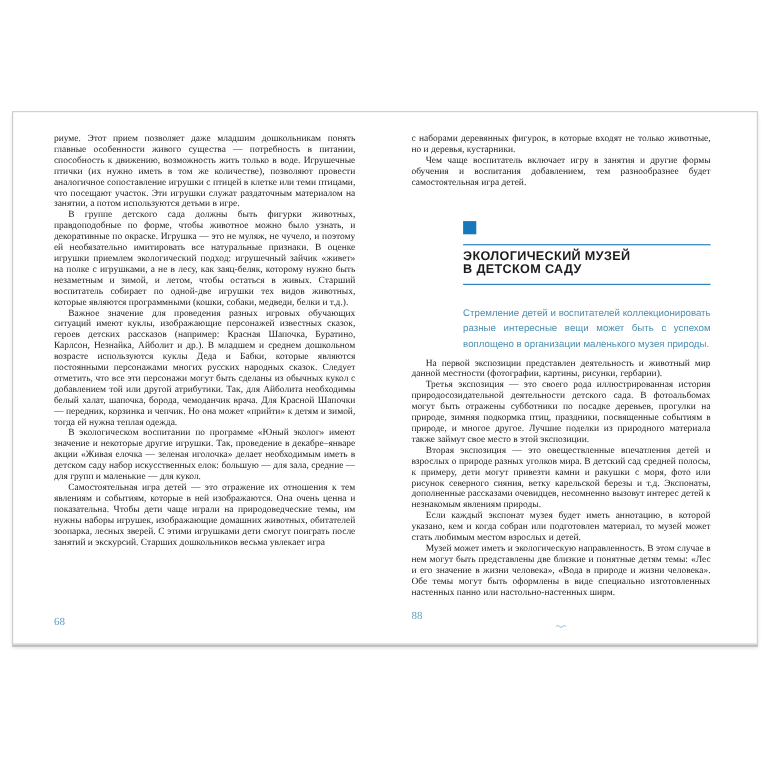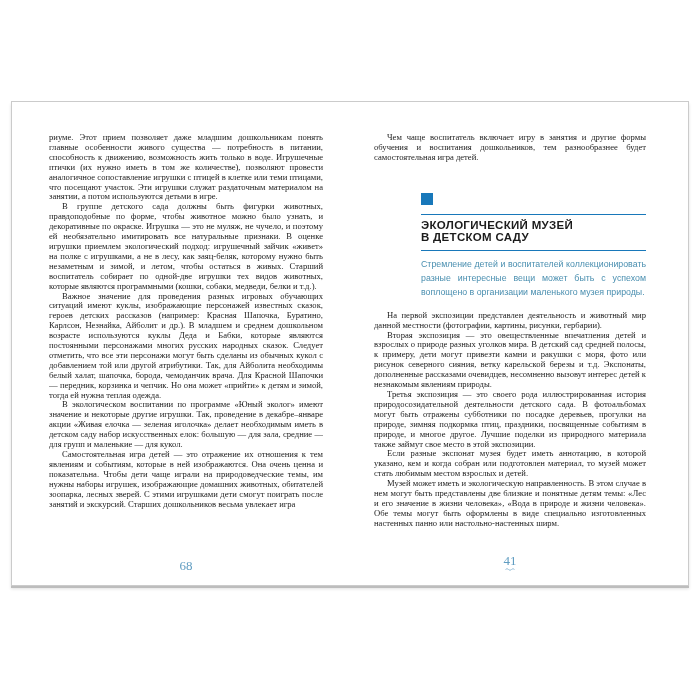--- a/index.html
+++ b/index.html
@@ -13,41 +13,40 @@
     background:#ffffff;border:1px solid #cbcbcb;
     box-shadow:0 2px 0 #bdbdbd, 0 3px 3px rgba(0,0,0,.12);
     box-sizing:border-box;
   }
   .page{position:absolute;top:19px;bottom:0;}
   .page-left{left:37px;width:274px;}
   .page-right{left:362px;width:272px;}
   .text-col{
     font-size:8.6px;line-height:9.9px;color:#222222;text-align:justify;
     overflow:hidden;
-    margin-top:12px;
   }
   .page-left .text-col{max-height:428px;}
   .text-col p{margin:0;}
   .text-col p.ind{text-indent:13px;}
   .pagenum{
-    position:absolute;bottom:14px;left:0;right:0;text-align:center;
-    font-size:13px;color:#5f9cc1;line-height:10px;
+    position:absolute;bottom:14px;left:0;right:0;
+    font-size:10px;color:#5f9cc1;line-height:10px;
   }
   .pagenum svg{display:block;margin:1px auto 0;}
   .section-head{margin:30px 0 7px 47px;}
   .sq{width:12px;height:12px;background:#1878ba;margin-bottom:9px;}
   .rule{border-top:1px solid #1878ba;height:0;}
   .title{
     margin:0;padding:4px 0 6px;
     font-family:Liberation Sans, sans-serif;
     font-weight:bold;font-size:11.5px;line-height:12.5px;
     letter-spacing:.3px;color:#1c1c1c;
   }
   .lead{
-    margin:0;padding-top:6px;
+    margin:0;padding-top:18px;
     font-family:"Liberation Sans","DejaVu Sans",sans-serif;
     font-size:8.8px;line-height:14px;color:#4a8fb0;text-align:justify;
   }
 </style>
 </head>
 <body>
 
 <div class="spread">
 
   <div class="page page-left">
@@ -56,43 +55,44 @@
         <p class="ind">В группе детского сада должны быть фигурки животных, правдоподобные по форме, чтобы животное можно было узнать, и декоративные по окраске. Игрушка — это не муляж, не чучело, и поэтому ей необязательно имитировать все натуральные признаки. В оценке игрушки приемлем экологический подход: игрушечный зайчик «живет» на полке с игрушками, а не в лесу, как заяц-беляк, которому нужно быть незаметным и зимой, и летом, чтобы остаться в живых. Старший воспитатель собирает по одной-две игрушки тех видов животных, которые являются программными (кошки, собаки, медведи, белки и т.д.).</p>
         <p class="ind">Важное значение для проведения разных игровых обучающих ситуаций имеют куклы, изображающие персонажей известных сказок, героев детских рассказов (например: Красная Шапочка, Буратино, Карлсон, Незнайка, Айболит и др.). В младшем и среднем дошкольном возрасте используются куклы Деда и Бабки, которые являются постоянными персонажами многих русских народных сказок. Следует отметить, что все эти персонажи могут быть сделаны из обычных кукол с добавлением той или другой атрибутики. Так, для Айболита необходимы белый халат, шапочка, борода, чемоданчик врача. Для Красной Шапочки — передник, корзинка и чепчик. Но она может «прийти» к детям и зимой, тогда ей нужна теплая одежда.</p>
         <p class="ind">В экологическом воспитании по программе «Юный эколог» имеют значение и некоторые другие игрушки. Так, проведение в декабре–январе акции «Живая елочка — зеленая иголочка» делает необходимым иметь в детском саду набор искусственных елок: большую — для зала, средние — для групп и маленькие — для кукол.</p>
         <p class="ind">Самостоятельная игра детей — это отражение их отношения к тем явлениям и событиям, которые в ней изображаются. Она очень ценна и показательна. Чтобы дети чаще играли на природоведческие темы, им нужны наборы игрушек, изображающие домашних животных, обитателей зоопарка, лесных зверей. С этими игрушками дети смогут поиграть после занятий и экскурсий. Старших дошкольников весьма увлекает игра</p>
       </div>
     <div class="pagenum">68</div>
   </div>
 
   <div class="page page-right">
     <div class="text-col">
-        <p class="ind">Чем чаще воспитатель включает игру в занятия и другие формы обучения и воспитания дошкольников, тем разнообразнее будет самостоятельная игра детей.</p>
+        <p class="">с наборами деревянных фигурок, в которые входят не только животные, но и деревья, кустарники.</p>
+        <p class="ind">Чем чаще воспитатель включает игру в занятия и другие формы обучения и воспитания добавлением, тем разнообразнее будет самостоятельная игра детей.</p>
       </div>
 
     <div class="section-head">
       <div class="sq"></div>
       <div class="rule"></div>
       <h2 class="title">
         <span>ЭКОЛОГИЧЕСКИЙ МУЗЕЙ</span><br>
         <span>В ДЕТСКОМ САДУ</span>
       </h2>
       <div class="rule"></div>
       <p class="lead">Стремление детей и воспитателей коллекционировать разные интересные вещи может быть с успехом воплощено в организации маленького музея природы.</p>
     </div>
 
     <div class="text-col">
         <p class="ind">На первой экспозиции представлен деятельность и животный мир данной местности (фотографии, картины, рисунки, гербарии).</p>
+        <p class="ind">Третья экспозиция — это своего рода иллюстрированная история природосозидательной деятельности детского сада. В фотоальбомах могут быть отражены субботники по посадке деревьев, прогулки на природе, зимняя подкормка птиц, праздники, посвященные событиям в природе, и многое другое. Лучшие поделки из природного материала также займут свое место в этой экспозиции.</p>
         <p class="ind">Вторая экспозиция — это овеществленные впечатления детей и взрослых о природе разных уголков мира. В детский сад средней полосы, к примеру, дети могут привезти камни и ракушки с моря, фото или рисунок северного сияния, ветку карельской березы и т.д. Экспонаты, дополненные рассказами очевидцев, несомненно вызовут интерес детей к незнакомым явлениям природы.</p>
-        <p class="ind">Третья экспозиция — это своего рода иллюстрированная история природосозидательной деятельности детского сада. В фотоальбомах могут быть отражены субботники по посадке деревьев, прогулки на природе, зимняя подкормка птиц, праздники, посвященные событиям в природе, и многое другое. Лучшие поделки из природного материала также займут свое место в этой экспозиции.</p>
-        <p class="ind">Если разные экспонат музея будет иметь аннотацию, в которой указано, кем и когда собран или подготовлен материал, то музей может стать любимым местом взрослых и детей.</p>
+        <p class="ind">Если каждый экспонат музея будет иметь аннотацию, в которой указано, кем и когда собран или подготовлен материал, то музей может стать любимым местом взрослых и детей.</p>
         <p class="ind">Музей может иметь и экологическую направленность. В этом случае в нем могут быть представлены две близкие и понятные детям темы: «Лес и его значение в жизни человека», «Вода в природе и жизни человека». Обе темы могут быть оформлены в виде специально изготовленных настенных панно или настольно-настенных ширм.</p>
       </div>
 
     <div class="pagenum">
-      <span>41</span>
+      <span>88</span>
       <svg width="11" height="4" viewBox="0 0 11 4">
         <path d="M0.5 2.5 Q2 0.8 3.5 2.5 T6.5 2.5 T9.5 2.5" fill="none" stroke="#8fb9d4" stroke-width="0.9"></path>
       </svg>
     </div>
   </div>
 
 </div>
 
 </body></html>

